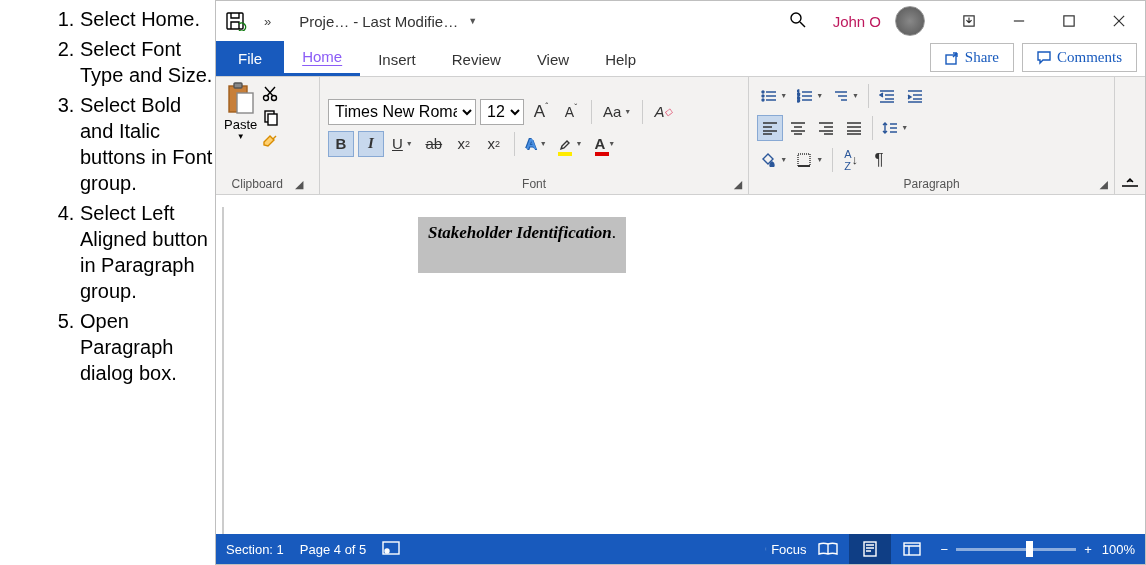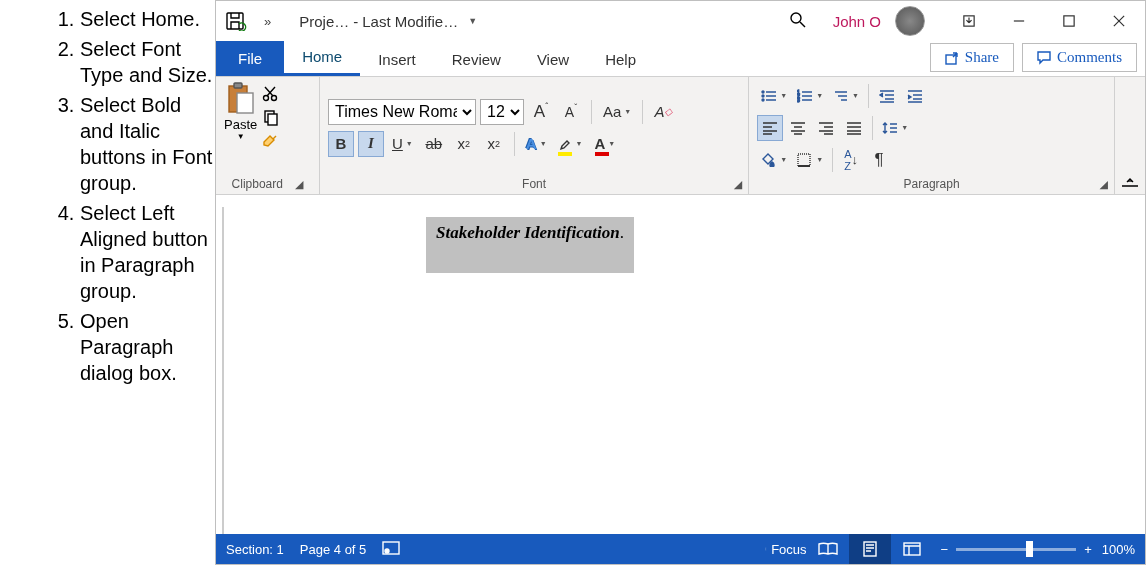--- a/index.html
+++ b/index.html
@@ -15,21 +15,21 @@
 .doc-title .dd { font-size: 9px; color: #555; margin-left: 6px; }
 .search-gap { flex: 1; }
 .search-ic { width: 30px; text-align: center; }
 .user-name { font-size: 15px; color: #be185d; margin-left: 10px; }
 .avatar { width: 30px; height: 30px; border-radius: 50%; background: radial-gradient(circle,#888,#555); margin-left: 4px; border: 1px solid #999; }
 .winbtn { width: 40px; height: 30px; display: flex; align-items: center; justify-content: center; color: #333; cursor: pointer; }
 .winbtn svg { width: 12px; height: 12px; }
 .tabbar { height: 36px; display: flex; align-items: flex-end; padding-left: 0; border-bottom: 1px solid #d0d0d0; }
 .file-tab { background: #185abd; color: #fff; padding: 9px 22px; font-size: 15px; cursor: pointer; }
 .tab { padding: 8px 18px; font-size: 15px; color: #333; cursor: pointer; }
-.tab.active { color: #0c4a6e; border-bottom: 3px solid #185abd; text-underline-offset: 3px; }
+.tab.active { color: #8b5cf6; border-bottom: 3px solid #185abd; text-decoration: underline; text-underline-offset: 3px; }
 .right-actions { margin-left: auto; display: flex; gap: 8px; padding-right: 8px; align-items: center; padding-bottom: 4px; }
 .action-btn { border: 1px solid #bcbcbc; padding: 5px 14px; font-size: 15px; color: #185abd; display: flex; align-items: center; gap: 6px; cursor: pointer; background: #fff; font-family: Liberation Serif, serif; }
 .ribbon { display: flex; background: #f3f2f1; border-bottom: 1px solid #d0d0d0; height: 118px; }
 .group { border-right: 1px solid #d0d0d0; padding: 4px 8px 2px; display: flex; flex-direction: column; position: relative; }
 .group-label { font-size: 12px; color: #555; text-align: center; padding: 3px 0 1px; display: flex; justify-content: center; align-items: center; gap: 12px; }
 .dlg-launcher { font-size: 11px; color: #555; cursor: pointer; }
 .group-body { flex: 1; display: flex; align-items: center; }
 .clipboard-body { display: flex; gap: 2px; align-items: flex-start; }
 .paste-block { display: flex; flex-direction: column; align-items: center; gap: 0; cursor: pointer; }
 .paste-block .lbl { font-size: 13px; }
@@ -43,21 +43,21 @@
 .font-size-sel { width: 44px; }
 .rb-btn { height: 26px; min-width: 26px; padding: 0 4px; display: flex; align-items: center; justify-content: center; cursor: pointer; font-size: 15px; color: #333; position: relative; }
 .rb-btn.sel { background: #c7d8ed; border: 1px solid #88a9d4; }
 .rb-btn .dd { font-size: 7px; margin-left: 3px; color: #555; }
 .sep { width: 1px; height: 24px; background: #ccc; margin: 0 3px; }
 .para-rows { display: flex; flex-direction: column; gap: 6px; }
 .para-row { display: flex; align-items: center; gap: 2px; }
 .collapse-btn { width: 30px; display: flex; align-items: flex-end; justify-content: center; cursor: pointer; padding-bottom: 6px; }
 .doc-area { flex: 1; background: #fff; position: relative; overflow: hidden; }
 .ruler-edge { position: absolute; left: 6px; top: 12px; bottom: 0; width: 2px; background: #ccc; }
-.sel-text { position: absolute; left: 210px; top: 22px; background: #c0c0c0; font-family: "Times New Roman", serif; font-size: 17px; font-weight: bold; font-style: italic; padding: 6px 10px 4px; border-bottom: 4px solid #c0c0c0; }
+.sel-text { position: absolute; left: 202px; top: 22px; background: #c0c0c0; font-family: "Times New Roman", serif; font-size: 17px; font-weight: bold; font-style: italic; padding: 6px 10px 4px; border-bottom: 4px solid #c0c0c0; }
 .sel-text::after { content: ""; position: absolute; left: 0; right: -0px; top: 100%; height: 26px; background: #c0c0c0; }
 .statusbar { height: 30px; background: #185abd; color: #fff; display: flex; align-items: center; font-size: 13px; padding: 0 10px; gap: 16px; }
 .status-item { cursor: pointer; }
 .views { display: flex; margin-left: auto; align-items: center; gap: 0; }
 .view-btn { width: 42px; height: 30px; display: flex; align-items: center; justify-content: center; cursor: pointer; }
 .view-btn.active { background: #0f3e85; }
 .zoom-slider { display: flex; align-items: center; gap: 8px; margin-left: 8px; }
 .slider-track { width: 120px; height: 3px; background: rgba(255,255,255,0.5); position: relative; }
 .slider-thumb { position: absolute; width: 7px; height: 16px; background: #fff; top: -7px; left: 70px; }
 .zoom-val { margin-left: 10px; }

